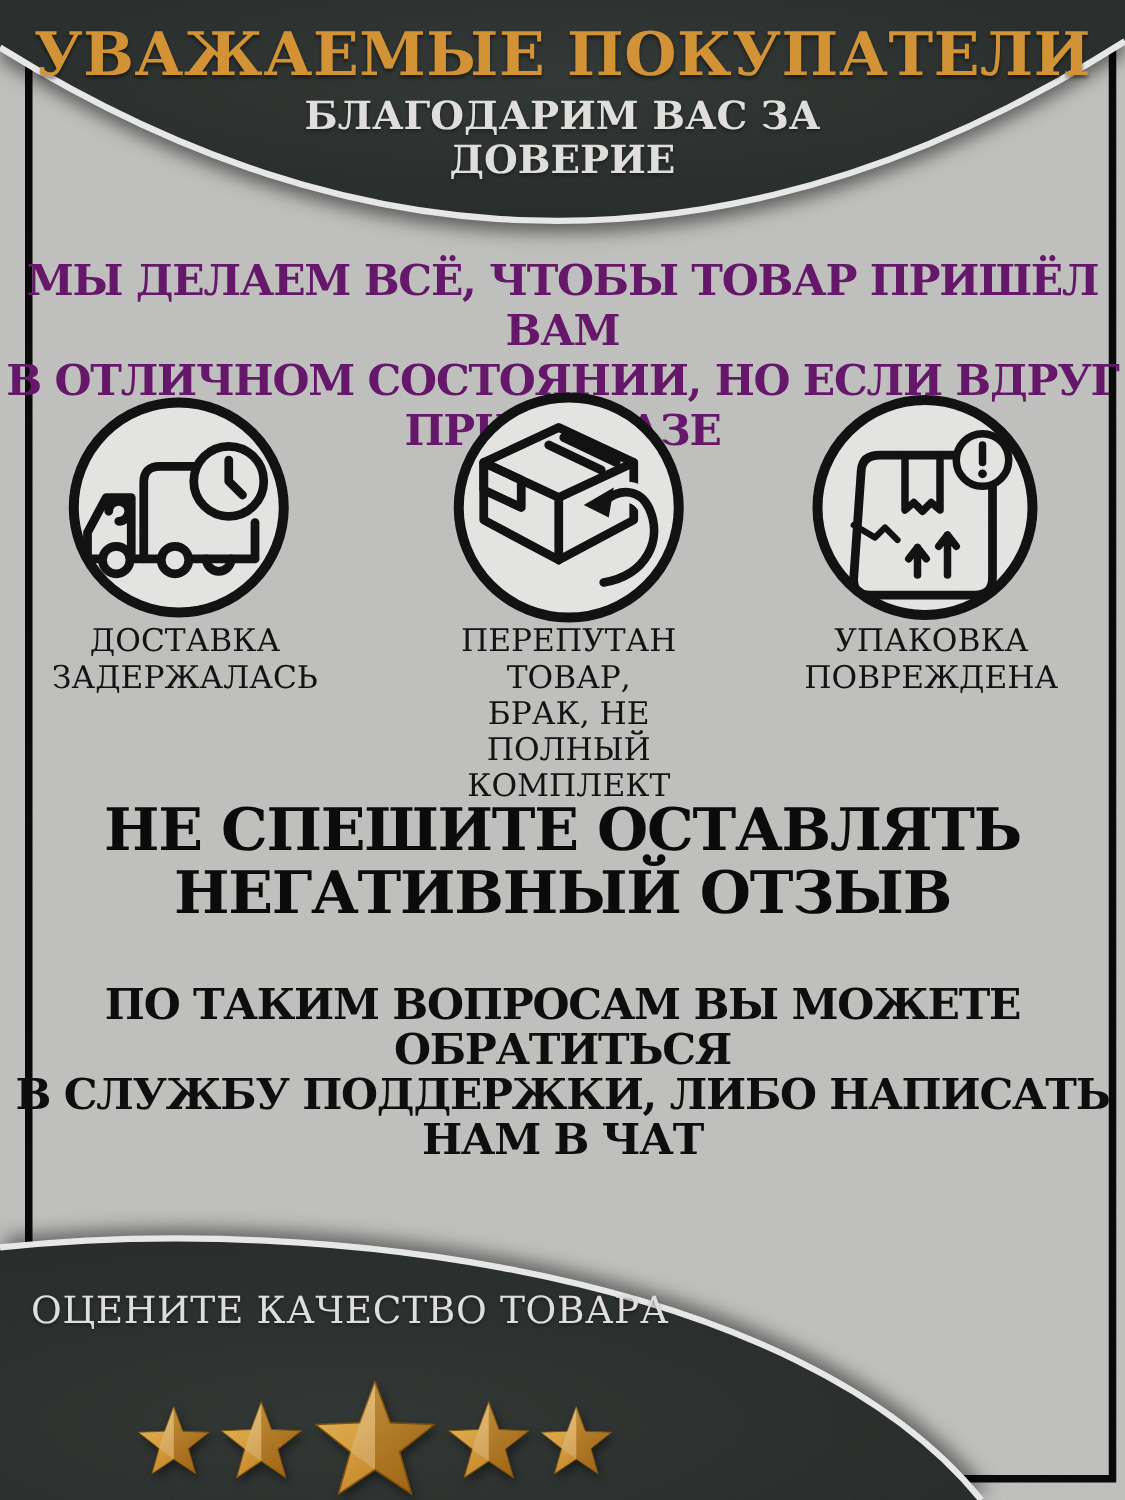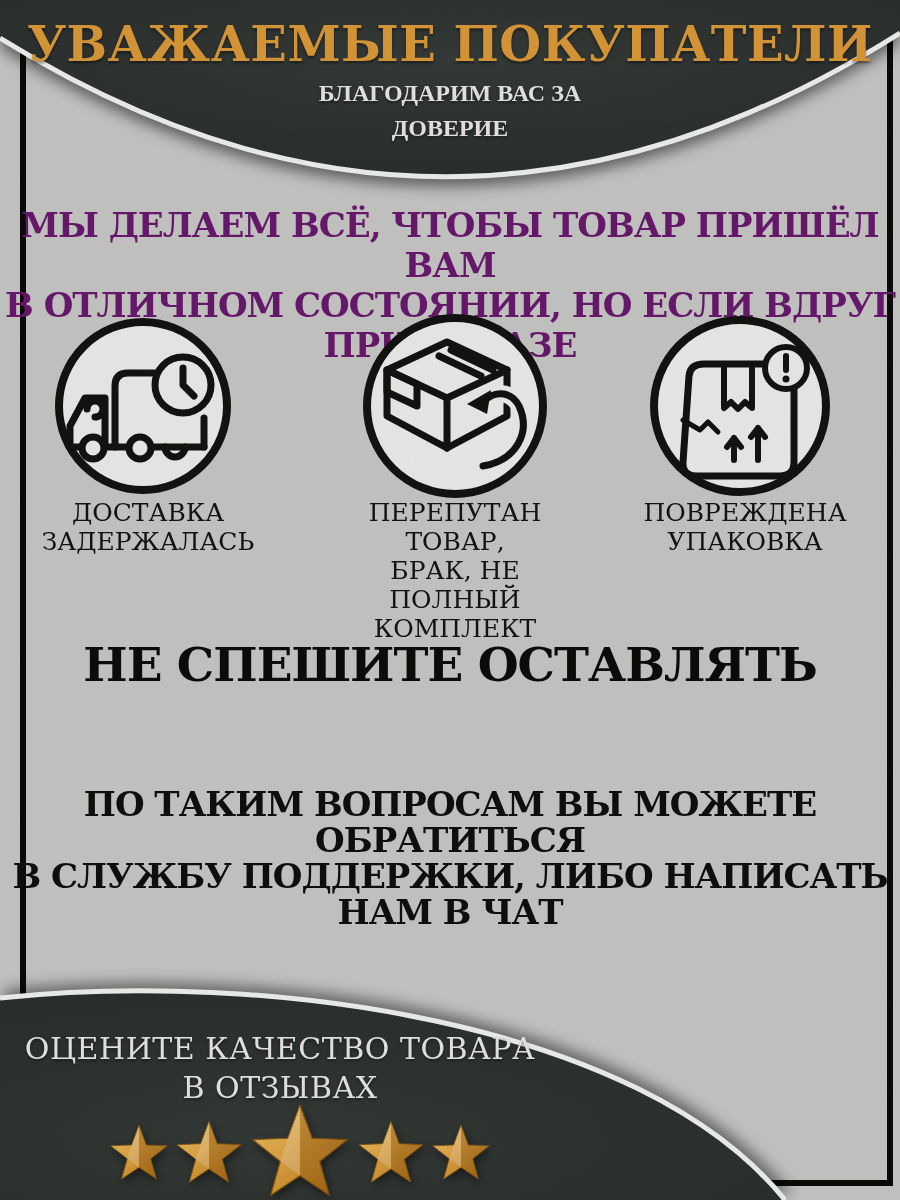--- a/index.html
+++ b/index.html
@@ -13,21 +13,21 @@
   .frame{
     left:20px;top:16px;width:861px;height:1158px;
     border:6px solid #0c0c0c;
   }
   
   .top-curve{left:0;top:0;filter:drop-shadow(0 7px 7px rgba(0,0,0,.5));}
   .bottom-curve{left:0;top:975px;filter:drop-shadow(4px -6px 7px rgba(0,0,0,.45));}
   
   .txt{left:0;width:900px;text-align:center;font-weight:bold;}
   .header-title{top:18px;font-size:48px;line-height:52px;color:#e7a33b;letter-spacing:.5px;text-shadow:0 2px 3px rgba(0,0,0,.45);}
-  .header-sub{top:76px;font-size:24px;line-height:35px;color:#f7f6f3;text-shadow:0 2px 3px rgba(0,0,0,.4);font-family:Liberation Serif, serif;}
+  .header-sub{top:76px;font-size:31px;line-height:35px;color:#f7f6f3;text-shadow:0 2px 3px rgba(0,0,0,.4);}
   .intro{top:205px;font-size:34px;line-height:40px;color:#701a75;letter-spacing:-1px;}
   .warning{top:640px;font-size:47px;line-height:50px;color:#0d0d0d;letter-spacing:-1px;}
   .support{top:786px;font-size:34px;line-height:36px;color:#101010;letter-spacing:-1px;}
   .footer-txt{left:0;width:560px;top:1029px;text-align:center;font-weight:normal;
     font-size:30px;line-height:39px;color:#f7f6f3;letter-spacing:.5px;text-shadow:0 2px 3px rgba(0,0,0,.4);}
   
   .icon-box{width:190px;height:190px;top:311px;}
   .icon-1{left:48px;} .icon-2{left:360px;} .icon-3{left:645px;}
   .issue-label{text-align:center;font-weight:normal;font-size:25px;line-height:29px;color:#151515;top:498px;}
   .lbl-1{left:28px;width:240px;} .lbl-2{left:335px;width:240px;} .lbl-3{left:625px;width:240px;}
@@ -148,37 +148,37 @@
   <div class="abs issue-label lbl-1">
     <span class="line">ДОСТАВКА</span>
     <span class="line">ЗАДЕРЖАЛАСЬ</span>
   </div>
   <div class="abs issue-label lbl-2">
     <span class="line">ПЕРЕПУТАН ТОВАР,</span>
     <span class="line">БРАК, НЕ ПОЛНЫЙ</span>
     <span class="line">КОМПЛЕКТ</span>
   </div>
   <div class="abs issue-label lbl-3">
+    <span class="line">УПАКОВКА</span>
     <span class="line">ПОВРЕЖДЕНА</span>
-    <span class="line">УПАКОВКА</span>
   </div>
 
   <div class="abs txt warning">
     <span class="line">НЕ СПЕШИТЕ ОСТАВЛЯТЬ</span>
+    <span class="line">НЕГАТИВНЫЙ ОТЗЫВ</span>
   </div>
 
   <div class="abs txt support">
     <span class="line">ПО ТАКИМ ВОПРОСАМ ВЫ МОЖЕТЕ ОБРАТИТЬСЯ</span>
     <span class="line">В СЛУЖБУ ПОДДЕРЖКИ, ЛИБО НАПИСАТЬ</span>
     <span class="line">НАМ В ЧАТ</span>
   </div>
 
   <div class="abs footer-txt">
     <span class="line">ОЦЕНИТЕ КАЧЕСТВО ТОВАРА</span>
-    <span class="line">В ОТЗЫВАХ</span>
   </div>
 
   <div class="abs stars-row">
       <svg viewBox="-50 -50 100 100" width="62" height="62">
       <polygon points="0,-48 11.8,-16.2 45.7,-14.8 19,6.2 28.2,38.8 0,20 -28.2,38.8 -19,6.2 -45.7,-14.8 -11.8,-16.2" fill="url(#goldStarG)" stroke="#8a5a10" stroke-width="1.2" stroke-linejoin="round"></polygon>
       <path d="M0,-48 L11.8,-16.2 L45.7,-14.8 L19,6.2 L28.2,38.8 L0,20 Z" fill="rgba(120,70,8,0.32)"></path>
       <path d="M0,-48 L-11.8,-16.2 L-19,6.2 L0,20 Z" fill="rgba(255,255,255,0.22)"></path>
     </svg>
       <svg viewBox="-50 -50 100 100" width="70" height="70">
       <polygon points="0,-48 11.8,-16.2 45.7,-14.8 19,6.2 28.2,38.8 0,20 -28.2,38.8 -19,6.2 -45.7,-14.8 -11.8,-16.2" fill="url(#goldStarG)" stroke="#8a5a10" stroke-width="1.2" stroke-linejoin="round"></polygon>

